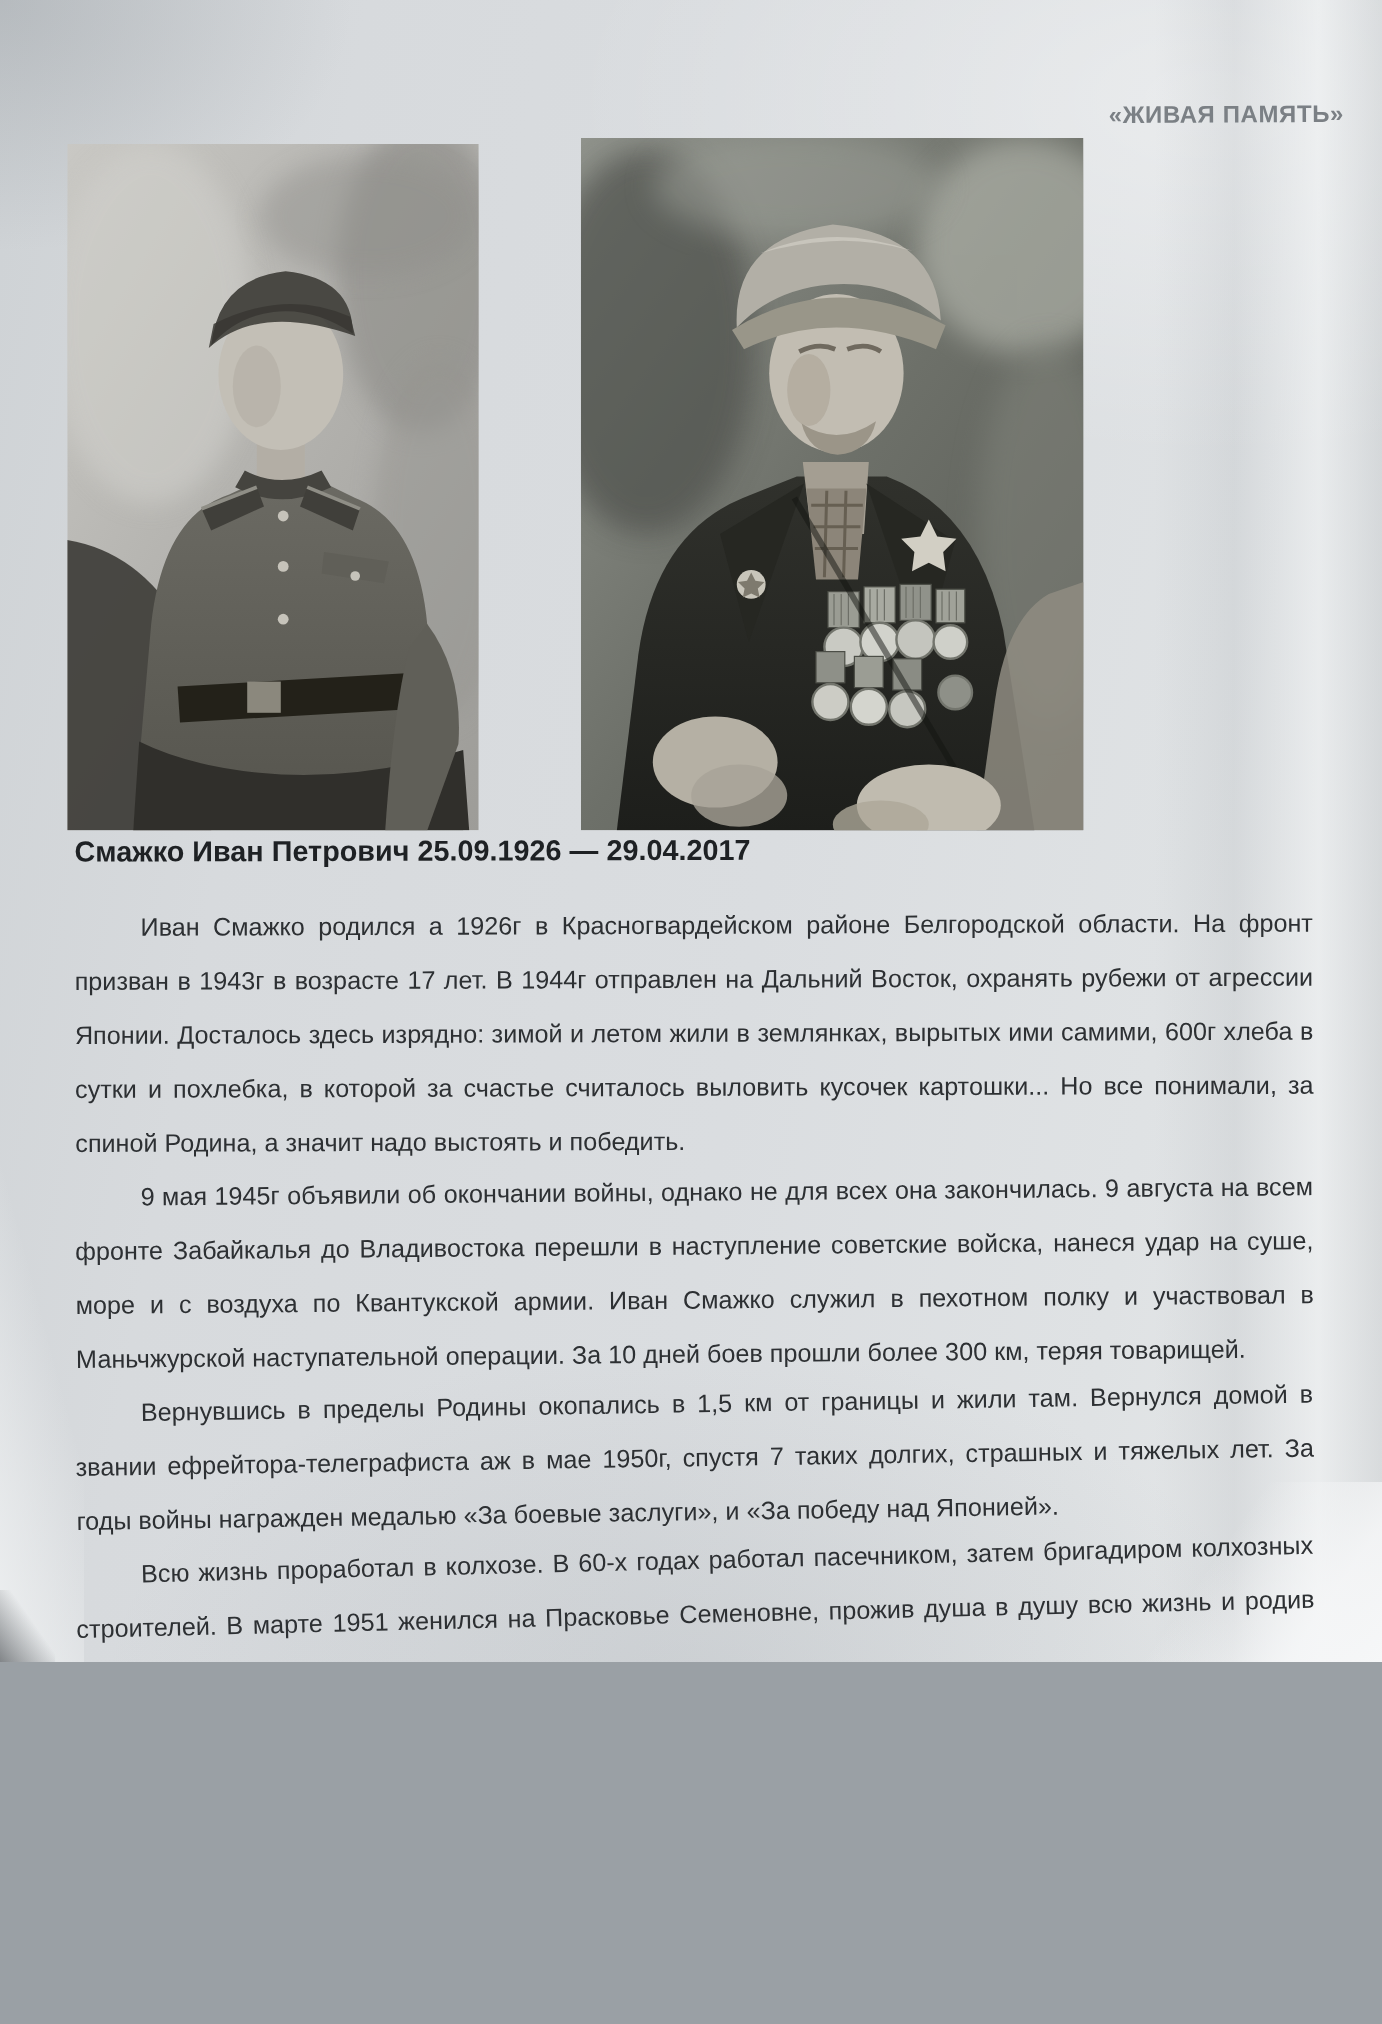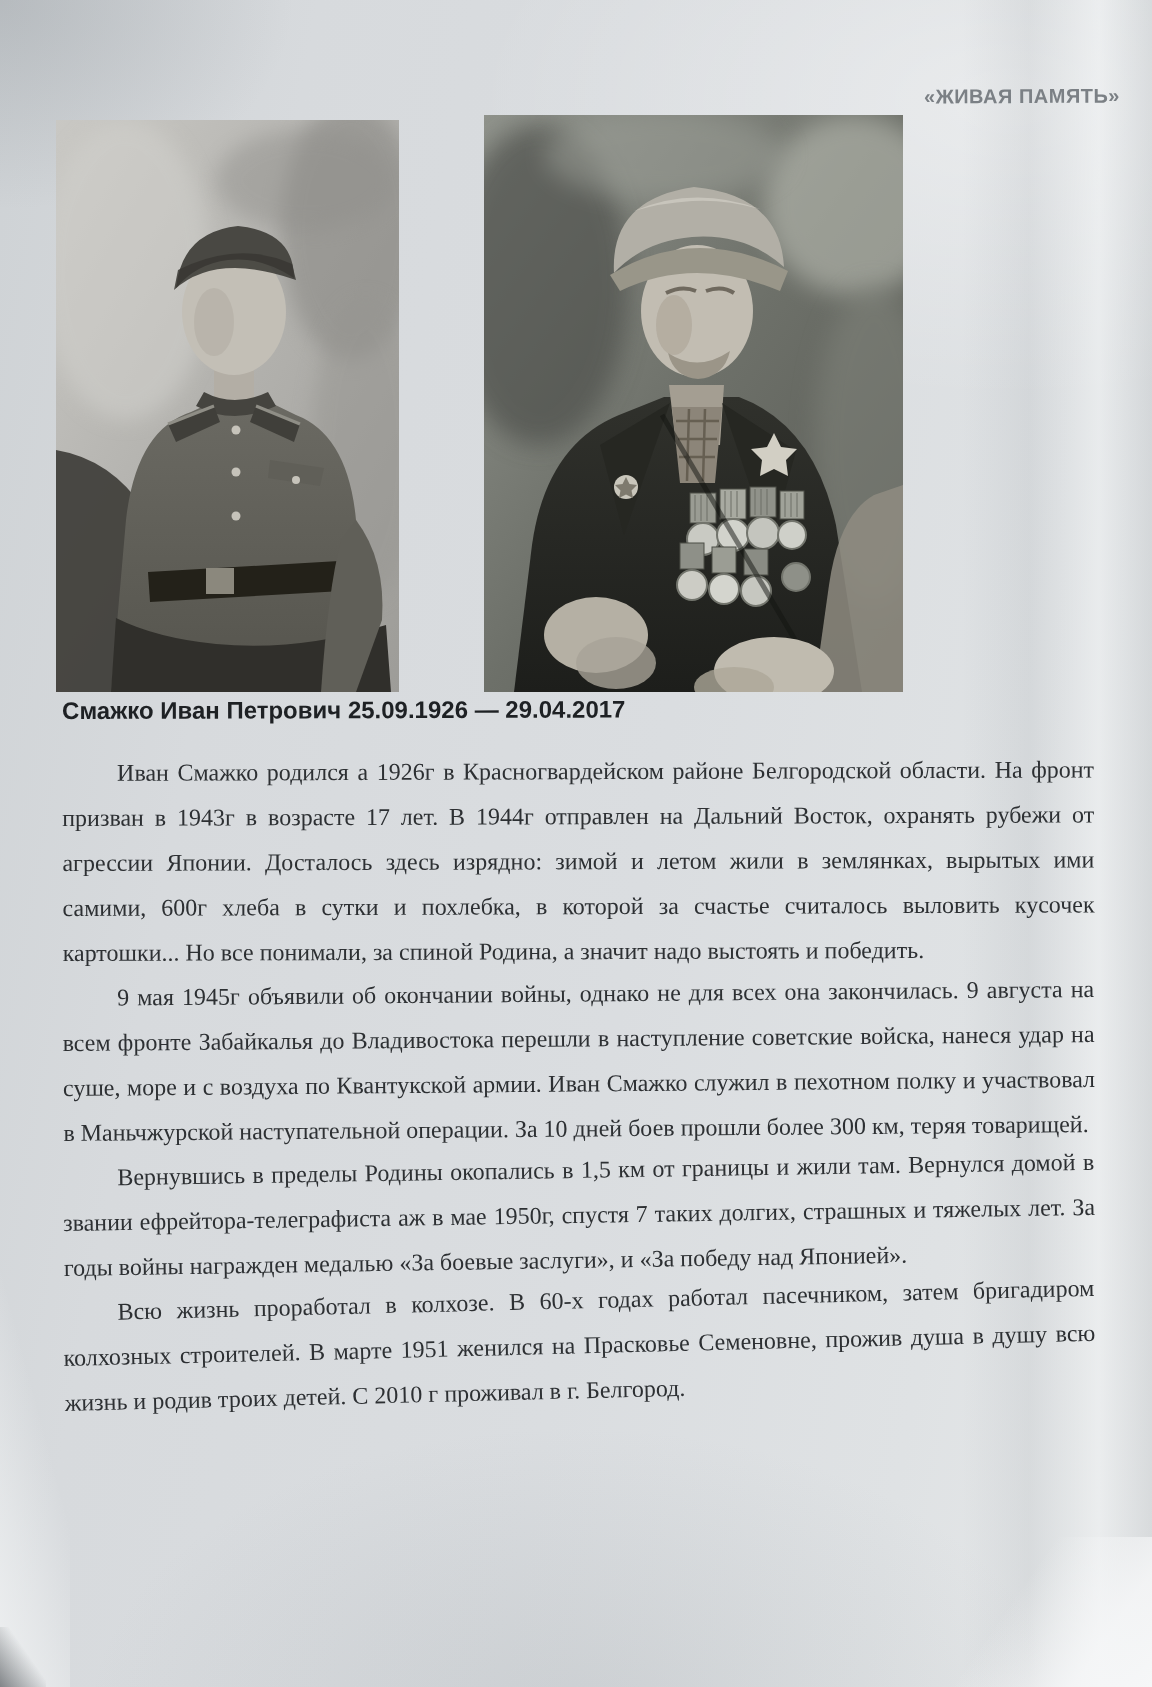--- a/index.html
+++ b/index.html
@@ -1,17 +1,17 @@
 <!DOCTYPE html>
 <html lang="ru"><head>
 <meta charset="utf-8">
 <style>
   html,body{margin:0;padding:0;background:#9aa0a5;}
   .stage{
-    position:relative;width:1152px;height:1687px;overflow:hidden;
+    position:relative;width:1152px;height:1385px;overflow:hidden;
     font-family:"Liberation Sans","DejaVu Sans",sans-serif;
     background:
       radial-gradient(ellipse 900px 500px at 88% 6%, rgba(255,255,255,0.38), rgba(255,255,255,0) 60%),
       radial-gradient(ellipse 420px 300px at 0% 0%, rgba(120,126,132,0.28), rgba(120,126,132,0) 70%),
       radial-gradient(ellipse 700px 420px at 50% 102%, rgba(140,147,152,0.20), rgba(140,147,152,0) 70%),
       linear-gradient(100deg,#ced2d5 0%,#d7dadd 22%,#dadde0 55%,#dfe2e4 80%,#e7e9ea 100%);
   }
   
   .sheen-right{
     position:absolute;top:0;right:0;width:190px;height:100%;pointer-events:none;
@@ -42,21 +42,21 @@
   .photo-right{left:484px;top:115px;width:419px;height:577px;}
 
   .title{
     position:absolute;left:62px;top:697px;width:940px;
     font-size:24px;font-weight:700;color:#1e2124;
     transform:rotate(-0.15deg);transform-origin:0 0;white-space:nowrap;
   }
 
   .body-text{
     position:absolute;left:62px;top:751px;width:1032px;color:#2d3033;
-    font-size:24px;line-height:45px;text-align:justify;font-family:Liberation Serif, serif;
+    font-size:21px;line-height:45px;text-align:justify;
   }
   .body-text p{margin:0;text-indent:55px;transform-origin:0 0;}
   .body-text p:nth-child(1){transform:rotate(-0.2deg);}
   .body-text p:nth-child(2){transform:rotate(-0.5deg);}
   .body-text p:nth-child(3){transform:rotate(-0.9deg);}
   .body-text p:nth-child(4){transform:rotate(-1.4deg);}
 </style>
 </head>
 <body>
 

